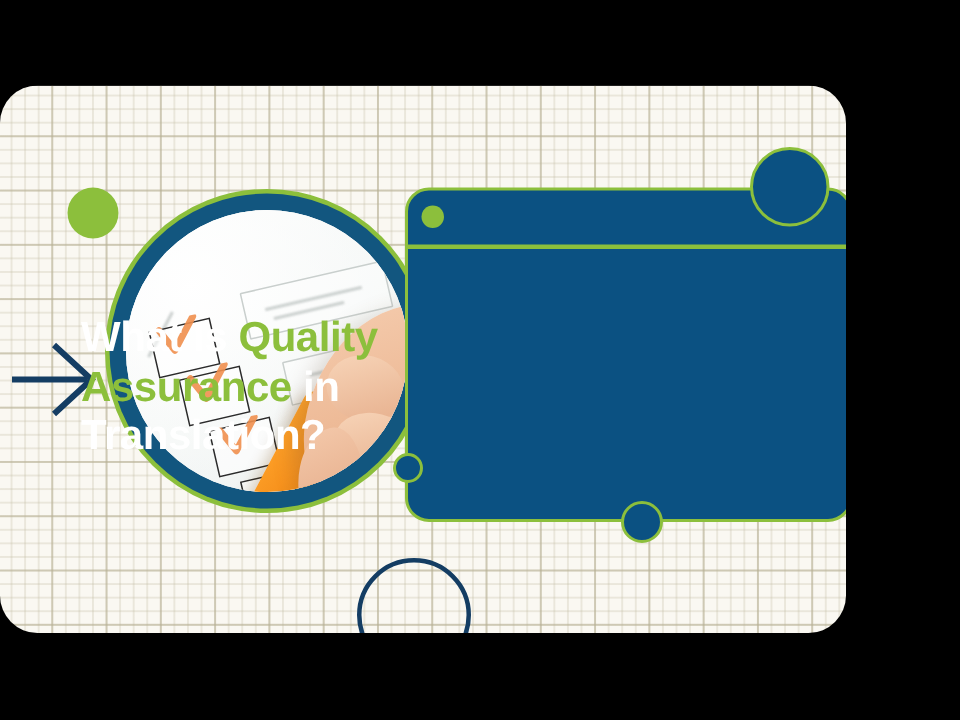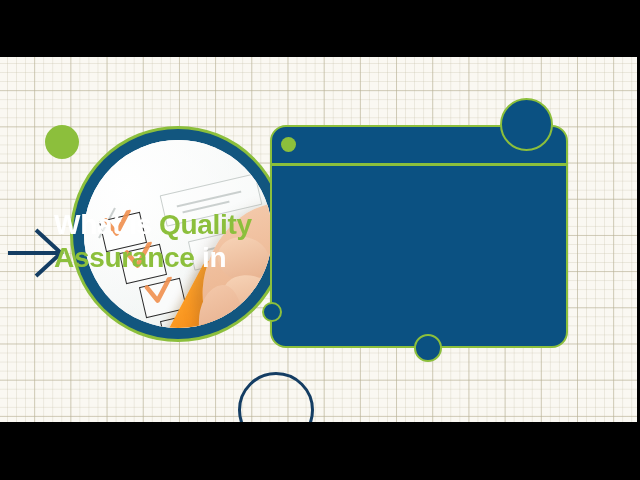--- a/index.html
+++ b/index.html
@@ -17,35 +17,36 @@
     height: 480px;
     overflow: hidden;
     background: #000000;
   }
 
   
   #frame {
     position: absolute;
     left: 0;
     top: 57px;
-    width: 637px;
+    width: 564px;
     height: 365px;
     overflow: hidden;
     background-color: #faf8f2;
     background-image:
       linear-gradient(to right, rgba(183,176,148,0.55) 1px, transparent 1px),
       linear-gradient(to bottom, rgba(183,176,148,0.55) 1px, transparent 1px),
       linear-gradient(to right, rgba(196,190,166,0.30) 1px, transparent 1px),
       linear-gradient(to bottom, rgba(196,190,166,0.30) 1px, transparent 1px);
     background-size:
       36.2px 36.2px,
       36.2px 36.2px,
       9.05px 9.05px,
       9.05px 9.05px;
     background-position: -2px -3px, -2px -3px, -2px -3px, -2px -3px;
+    border-radius: 25px;
   }
 
   
   .letterbox {
     position: absolute;
     left: 0;
     width: 640px;
     background: #000000;
     z-index: 60;
   }
@@ -366,20 +367,21 @@
       <div class="card-divider"></div>
     </div>
 
     <div class="node-circle node-tr"></div>
     <div class="node-circle node-bottom"></div>
     <div class="node-circle node-left"></div>
 
     <h1 class="card-title">
       <span>What Is </span><span class="hl">Quality</span><br>
       <span class="hl">Assurance</span><span> in</span><br>
+      <span>Translation?</span>
     </h1>
 
   </div>
 
   <div class="letterbox" id="bar-top"></div>
   <div class="letterbox" id="bar-bottom"></div>
 
 </div>
 
 </body></html>

